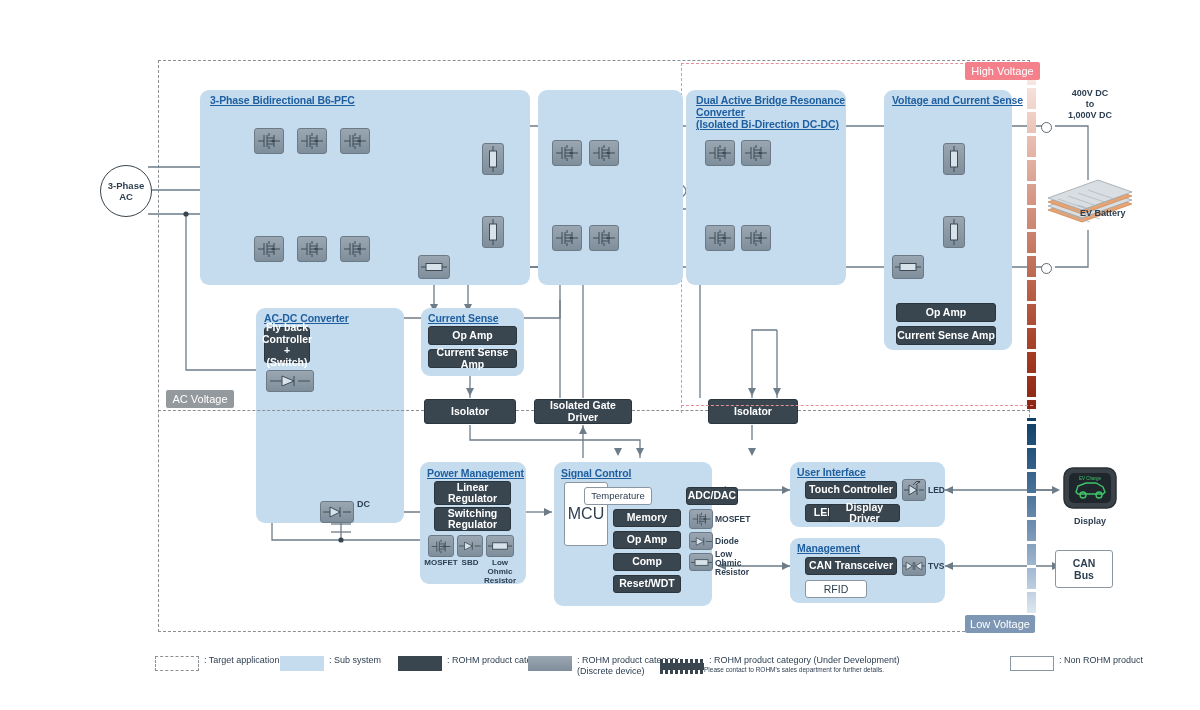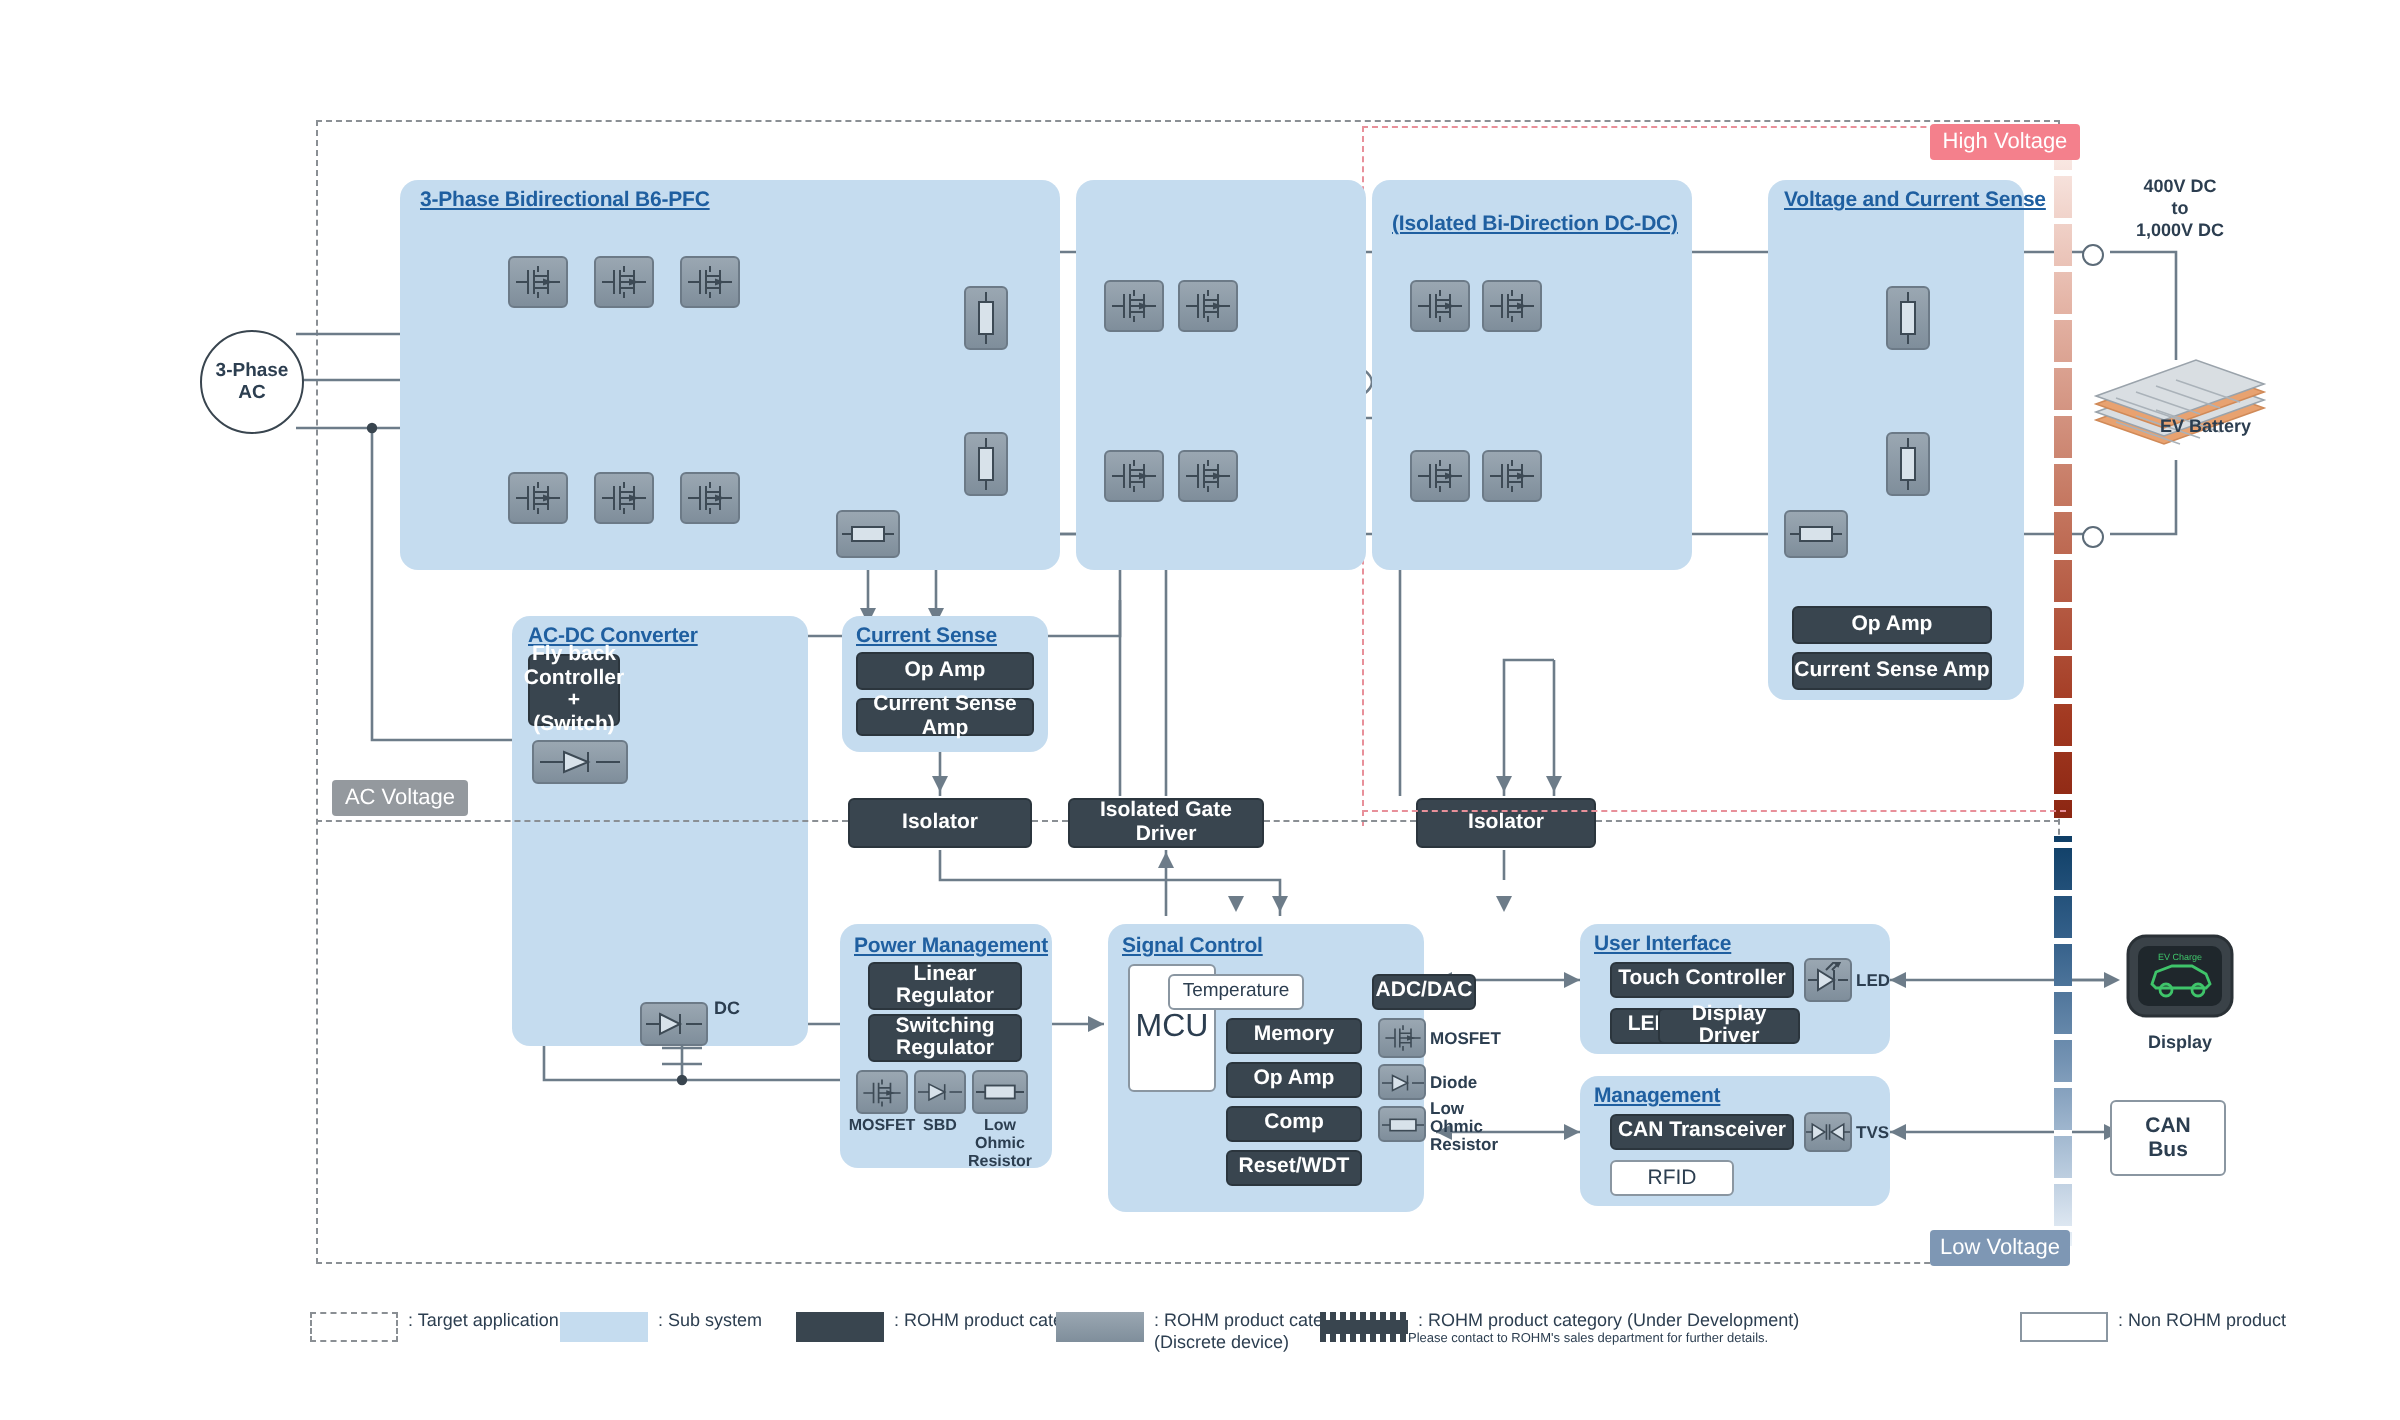--- a/index.html
+++ b/index.html
@@ -402,21 +402,21 @@
         <g stroke="#3d4a55" stroke-width="1" fill="none">
       <path d="M2,10 L8,10 M8,4 L8,16 M11,4 L11,16 M11,7 L18,7 M11,13 L18,13 M11,10 L18,10 M18,4 L18,16 M18,10 L24,10"></path>
       <path d="M13,2 L13,5 M13,15 L13,18"></path>
           <polygon points="16,9 19,10 16,11" fill="#3d4a55"></polygon>
         </g>
       </svg>
   </div>
 
   <div class="abs subsys" style="left:686px;top:90px;width:160px;height:195px;"></div>
   <div class="subsys-title" style="left:696px;top:94px;width:160px;">
-    <br>
+    <span>Dual Active Bridge Resonance Converter</span><br>
     <span>(Isolated Bi-Direction DC-DC)</span>
   </div>
   <div class="abs disc" style="left:705px;top:140px;width:30px;height:26px;">
     <svg width="26" height="20" viewBox="0 0 26 20">
         <g stroke="#3d4a55" stroke-width="1" fill="none">
       <path d="M2,10 L8,10 M8,4 L8,16 M11,4 L11,16 M11,7 L18,7 M11,13 L18,13 M11,10 L18,10 M18,4 L18,16 M18,10 L24,10"></path>
       <path d="M13,2 L13,5 M13,15 L13,18"></path>
           <polygon points="16,9 19,10 16,11" fill="#3d4a55"></polygon>
         </g>
       </svg>
@@ -724,21 +724,21 @@
           <div class="lg-tx">: ROHM product category</div>
         </div>
     </div>
     <div class="lg-item" style="left:373px;top:5px;">
       <div class="lg-sw sw-disc"></div>
       <div>
         <div class="lg-tx">: ROHM product category</div>
         <div class="lg-tx">(Discrete device)</div>
       </div>
     </div>
-    <div class="lg-item" style="left:505px;top:5px;">
+    <div class="lg-item" style="left:505px;top:5px;align-items:flex-end;">
       <div class="lg-sw sw-dev" style="background:repeating-linear-gradient(to right,#39454f 0 3px,#ffffff 3px 5px) 0 0/100% 4px no-repeat,
                   repeating-linear-gradient(to right,#39454f 0 3px,#ffffff 3px 5px) 0 100%/100% 4px no-repeat,#39454f;"></div>
       <div>
         <div class="lg-tx">: ROHM product category (Under Development)</div>
         <div class="lg-sub">Please contact to ROHM's sales department for further details.</div>
       </div>
     </div>
     <div class="lg-item" style="left:855px;top:5px;">
       <div class="lg-sw sw-non"></div>
       <div>

